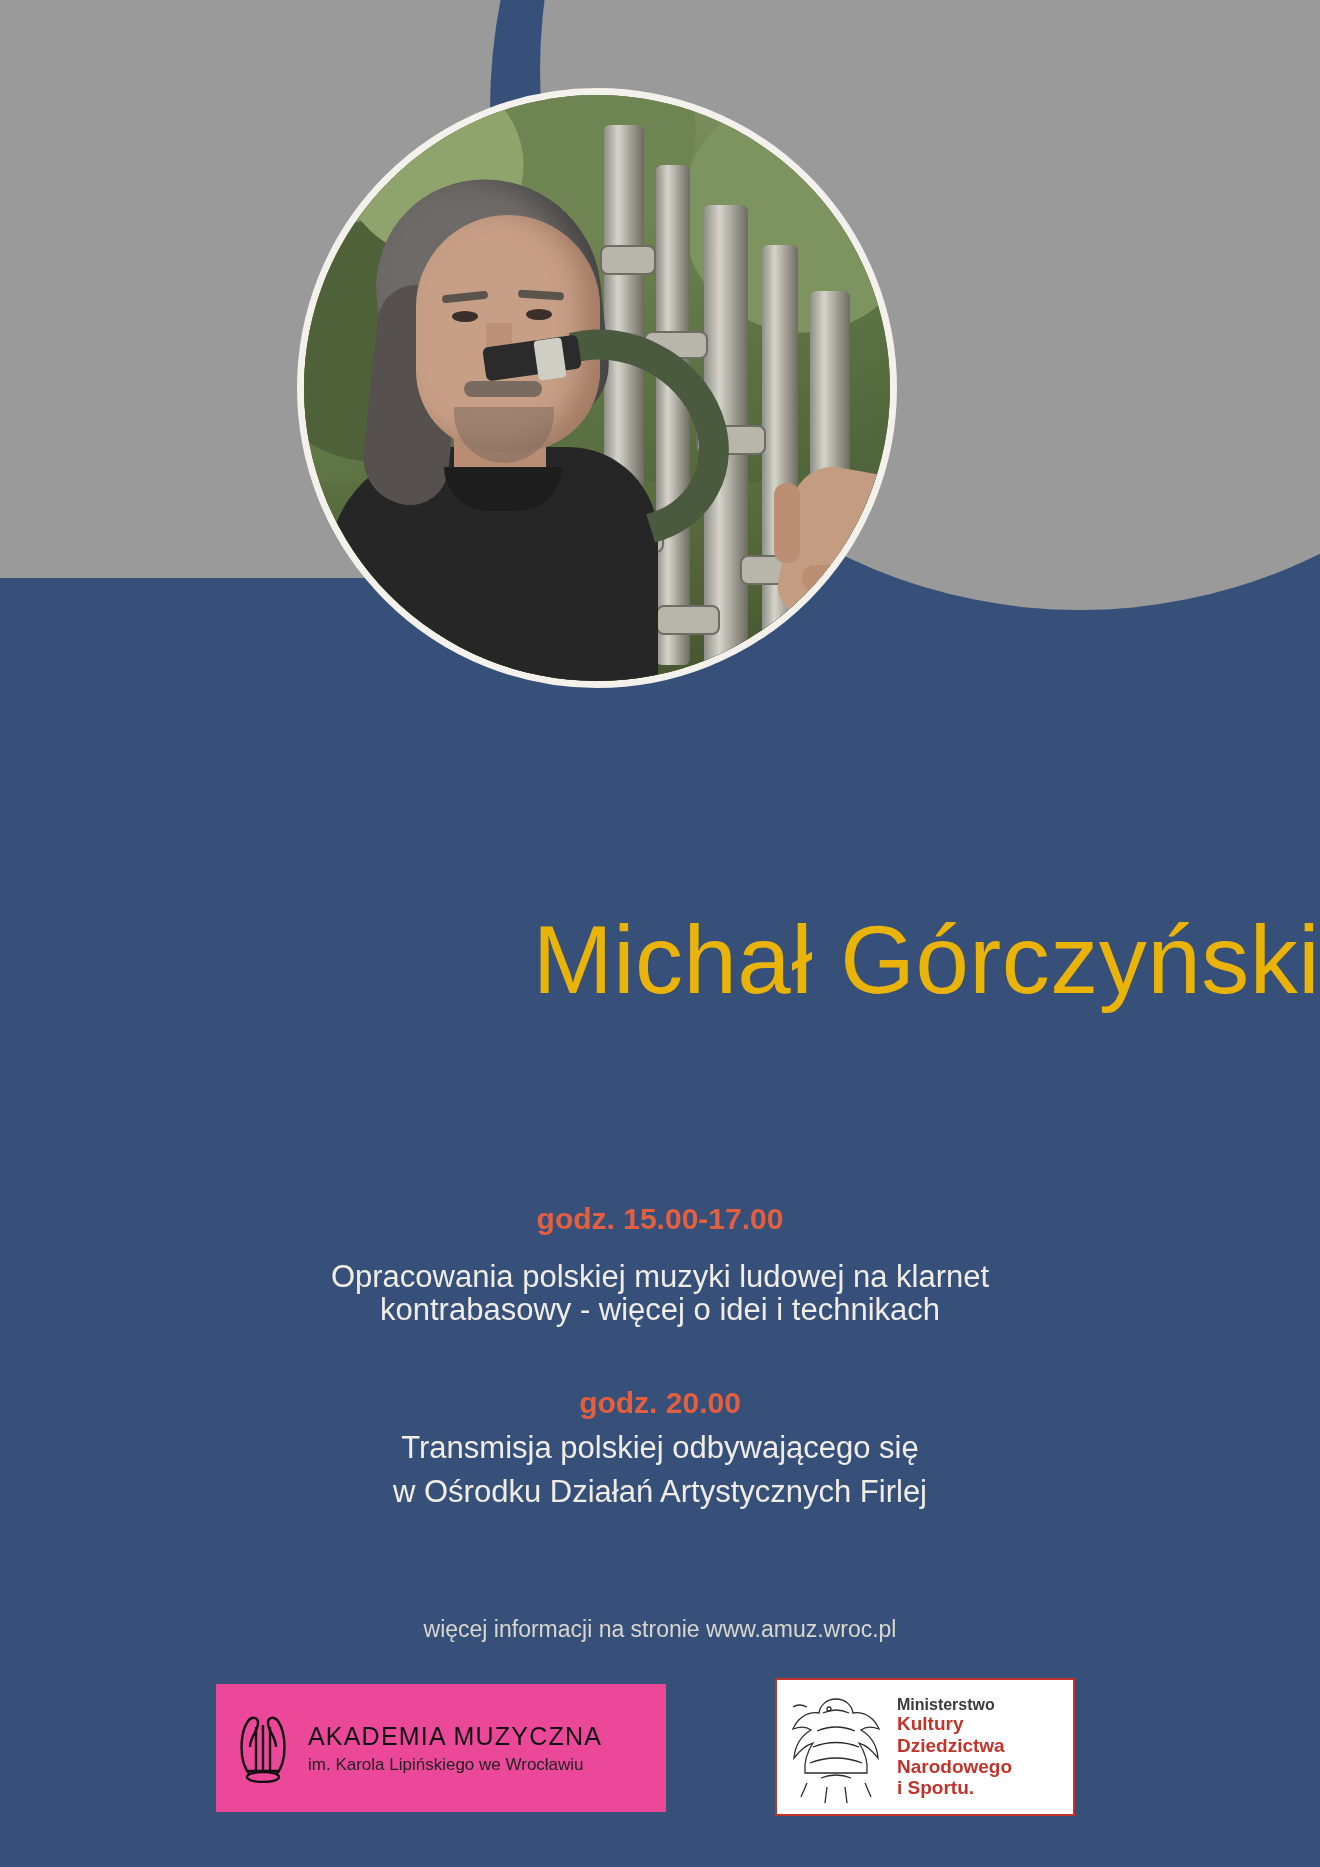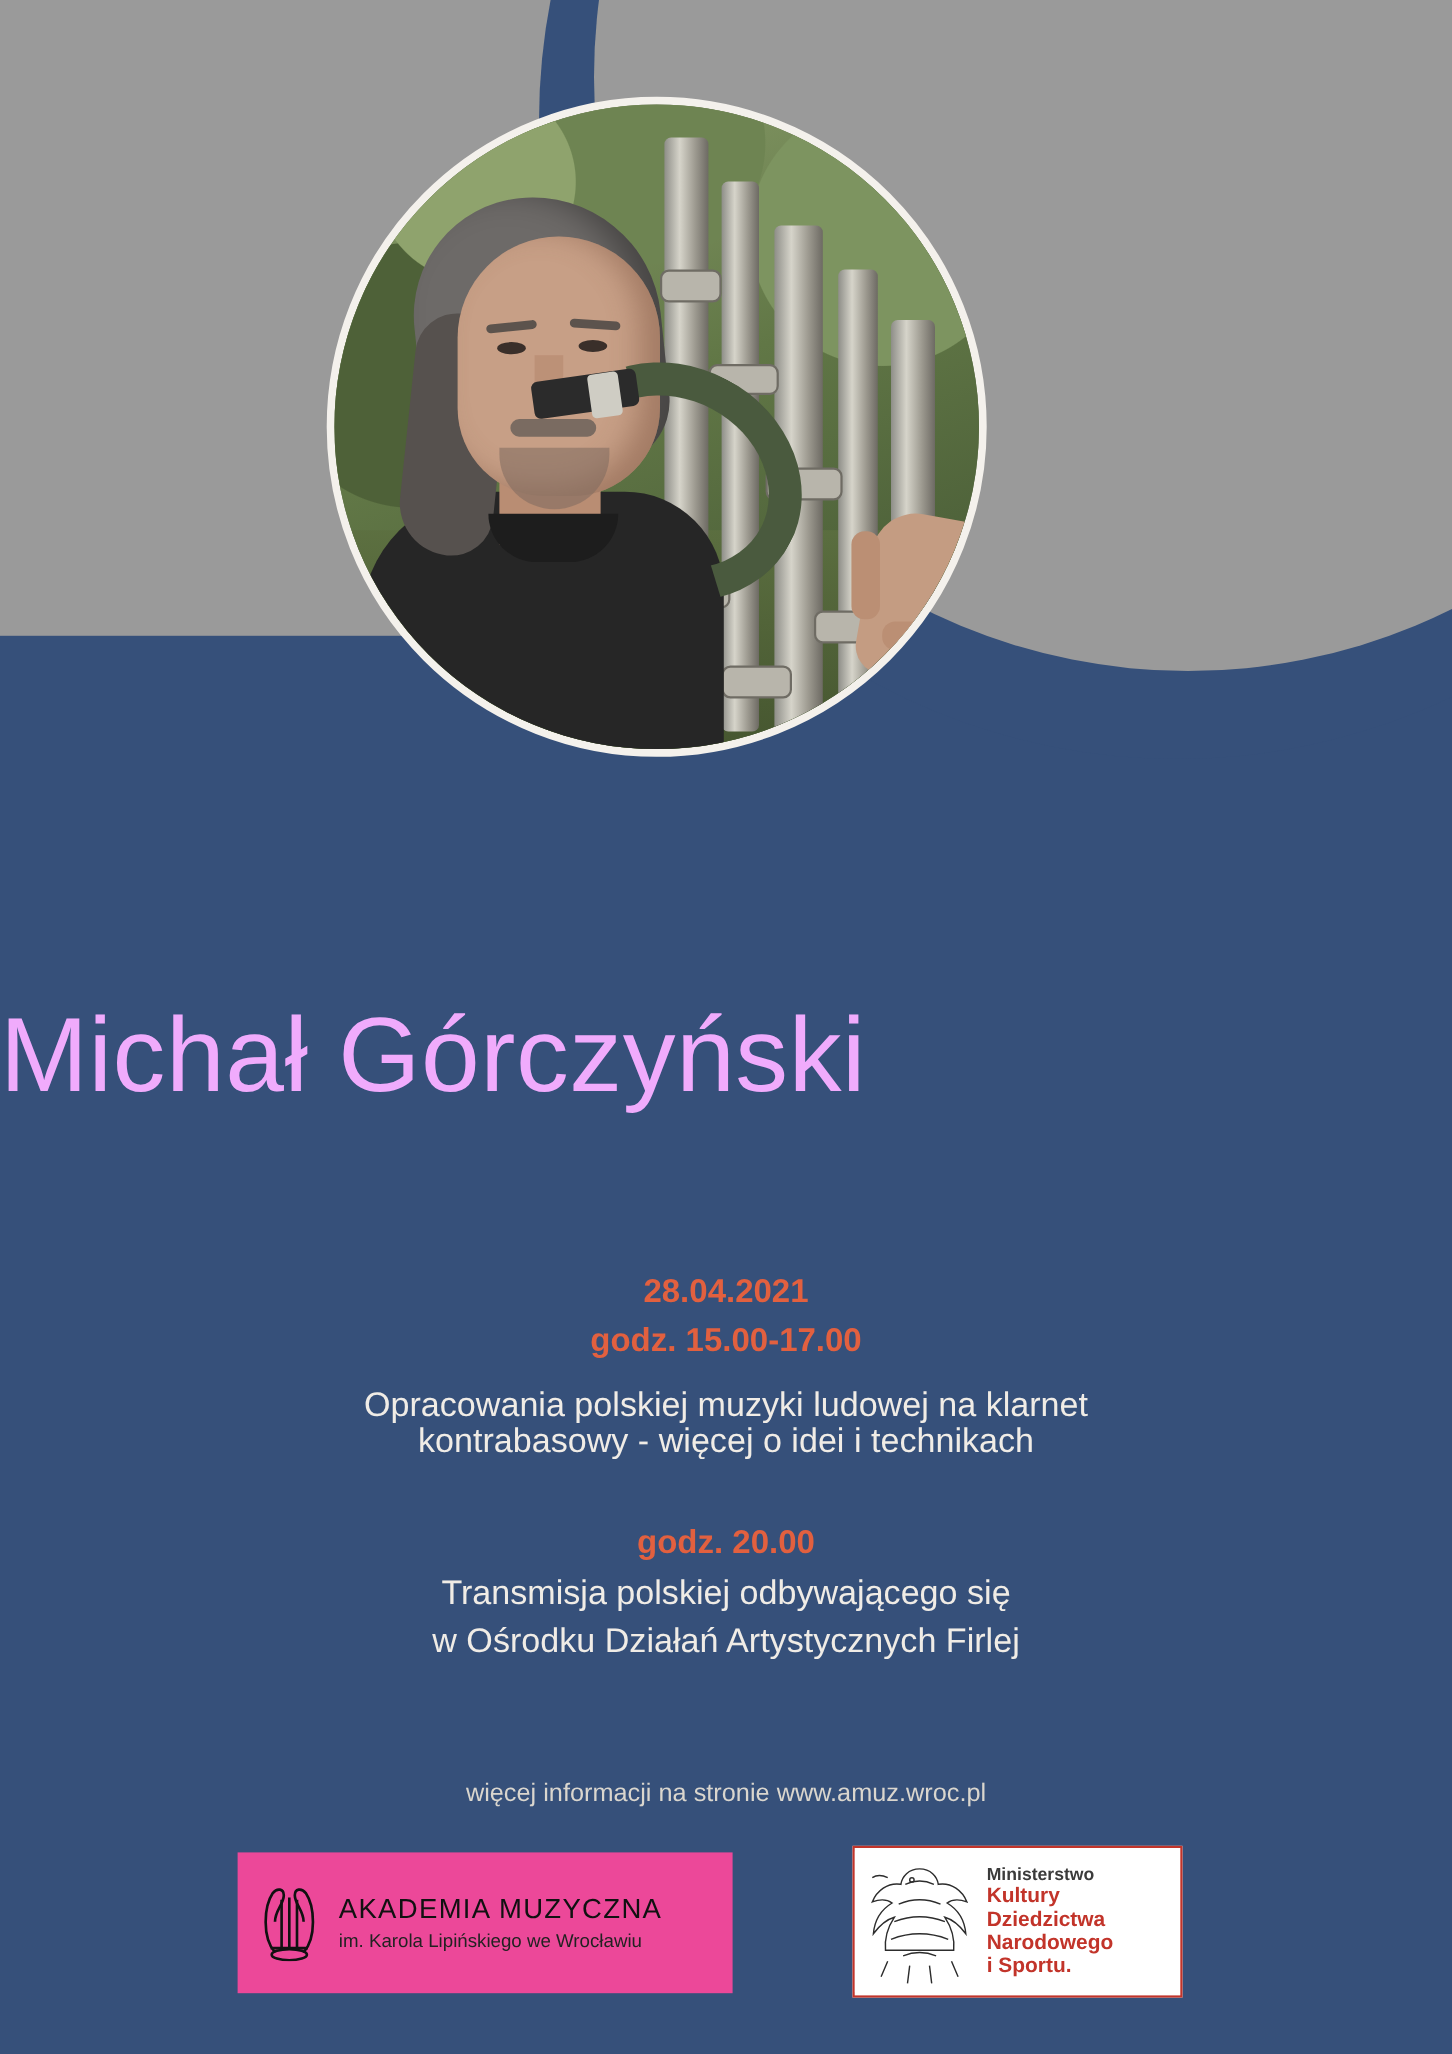--- a/index.html
+++ b/index.html
@@ -228,22 +228,22 @@
     position: absolute;
     background: #bb8f74;
     border-radius: 12px;
   }
 
   
   .name {
     position: absolute;
     left: 0; right: 0;
     top: 912px;
-    text-align: left;
-    color: #f0abfc;
+    text-align: right;
+    color: #eab308;
     font-size: 96px;
     font-weight: 400;
     letter-spacing: 0.5px;
     line-height: 1;
   }
 
   .block {
     position: absolute;
     left: 0; right: 0;
     text-align: center;
@@ -380,21 +380,20 @@
       <div class="ph-ligature"></div>
 
       <div class="ph-hand"></div>
       <div class="ph-finger" style="left:470px;top:388px;width:26px;height:80px;"></div>
       <div class="ph-finger" style="left:498px;top:470px;width:70px;height:26px;"></div>
     </div>
   </div>
 
   <div class="name">Michał Górczyński</div>
 
-  <div class="block l1 accent">28.04.2021</div>
   <div class="block l2 accent">godz. 15.00-17.00</div>
   <div class="block l3">Opracowania polskiej muzyki ludowej na klarnet</div>
   <div class="block l4">kontrabasowy - więcej o idei i technikach</div>
 
   <div class="block l5 accent">godz. 20.00</div>
   <div class="block l6">Transmisja polskiej odbywającego się</div>
   <div class="block l7">w Ośrodku Działań Artystycznych Firlej</div>
 
   <div class="block l8">więcej informacji na stronie www.amuz.wroc.pl</div>
 

